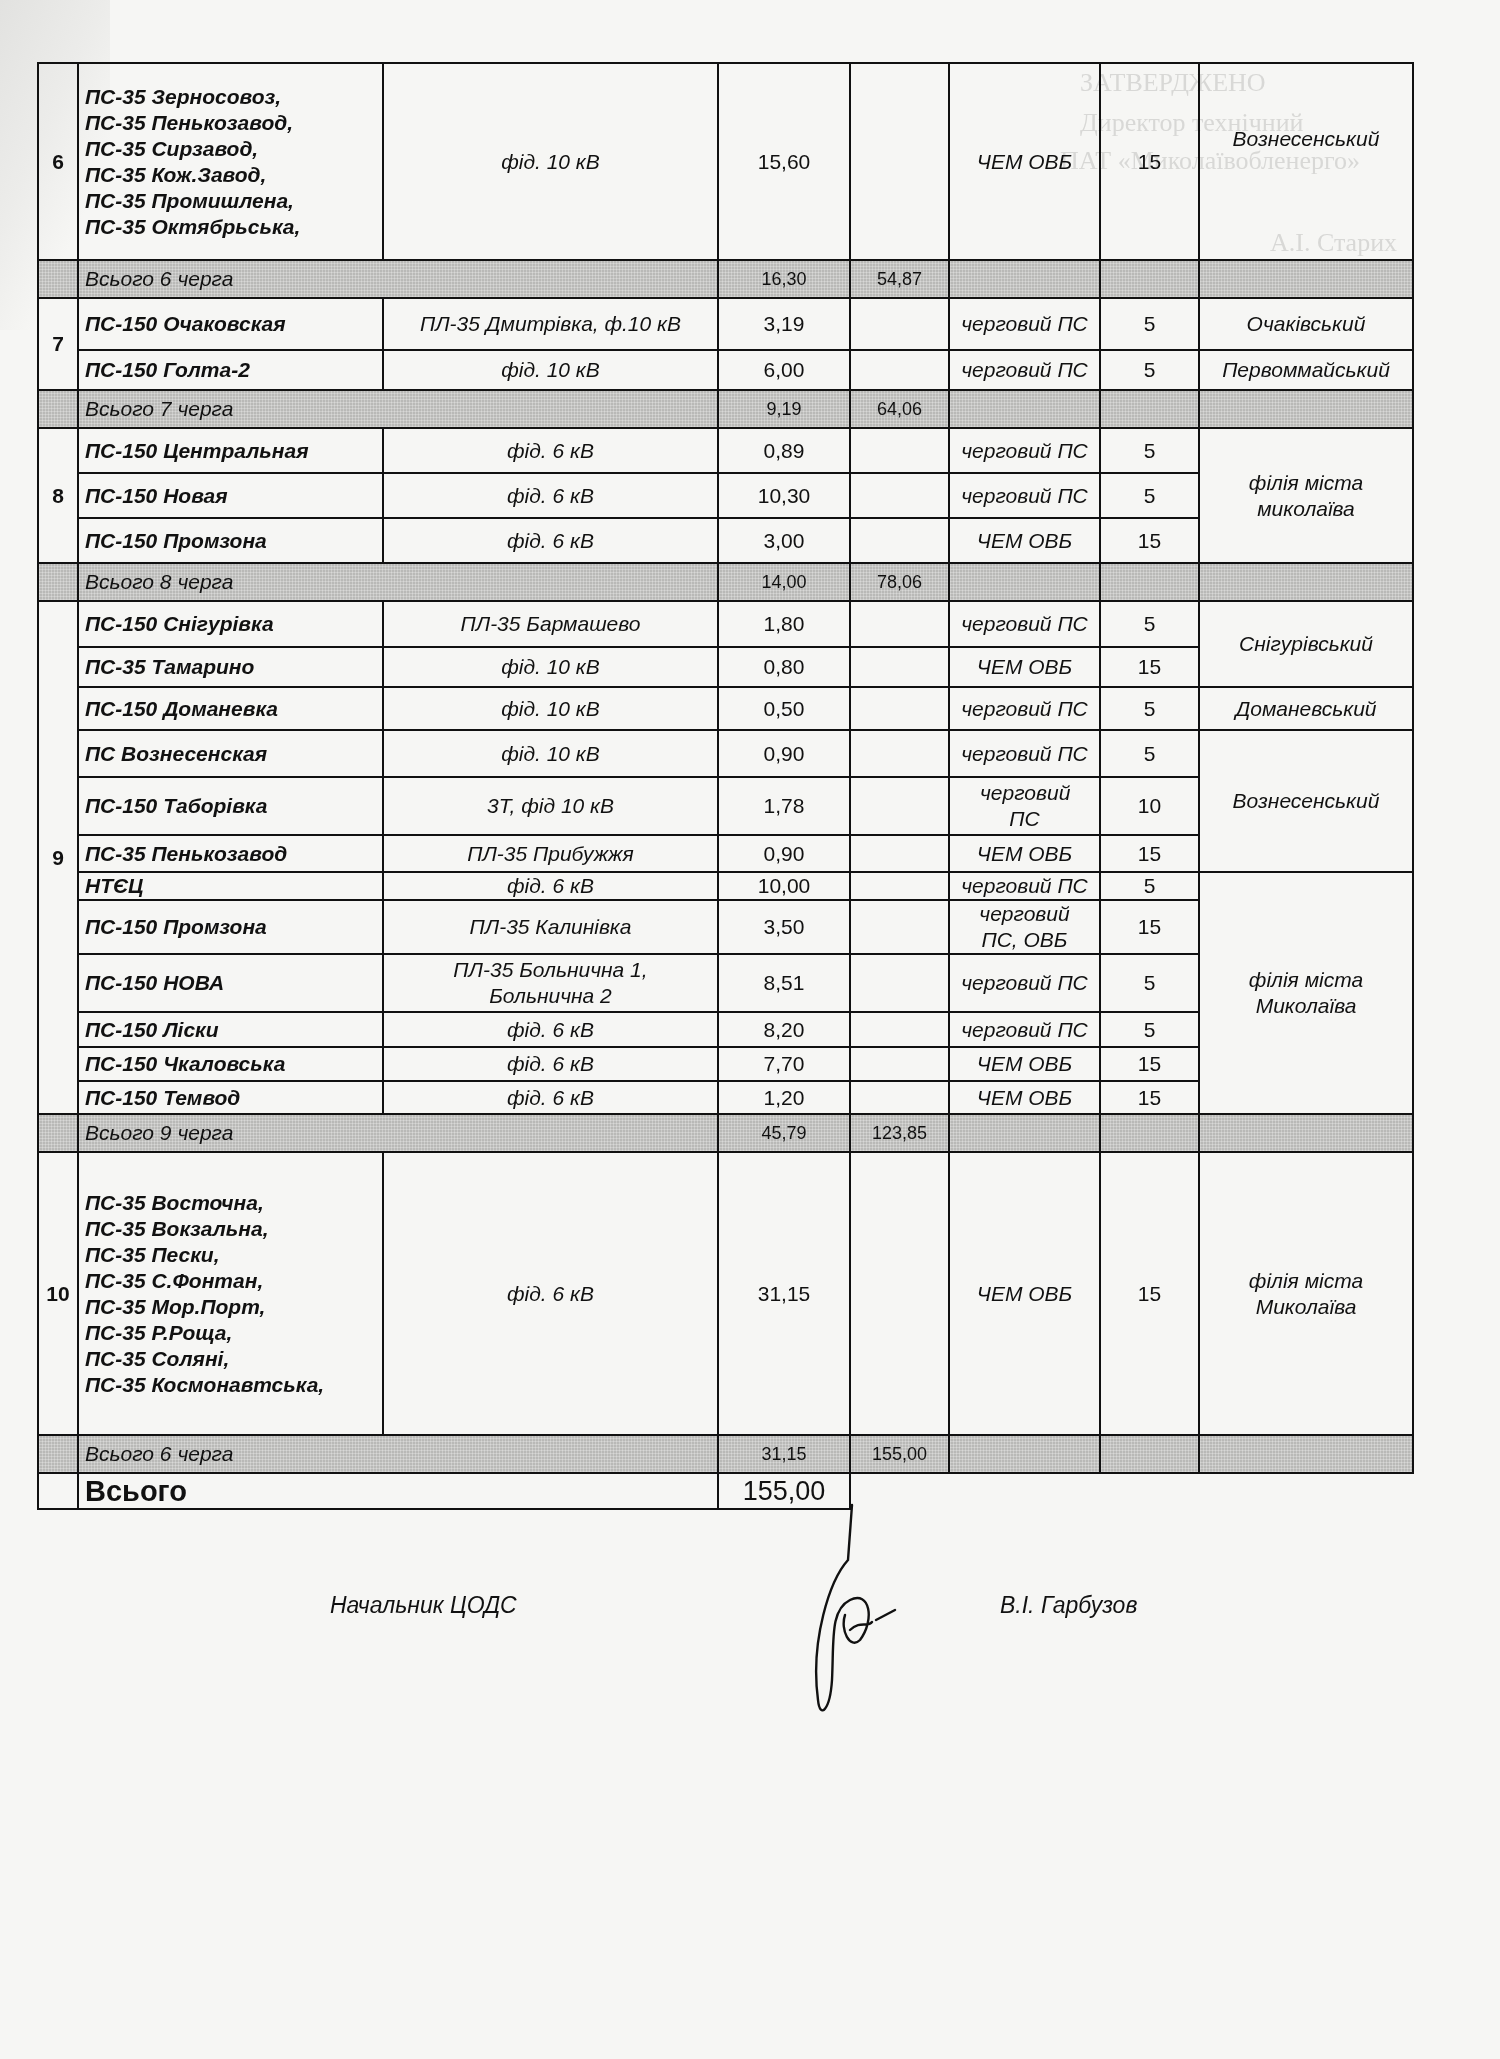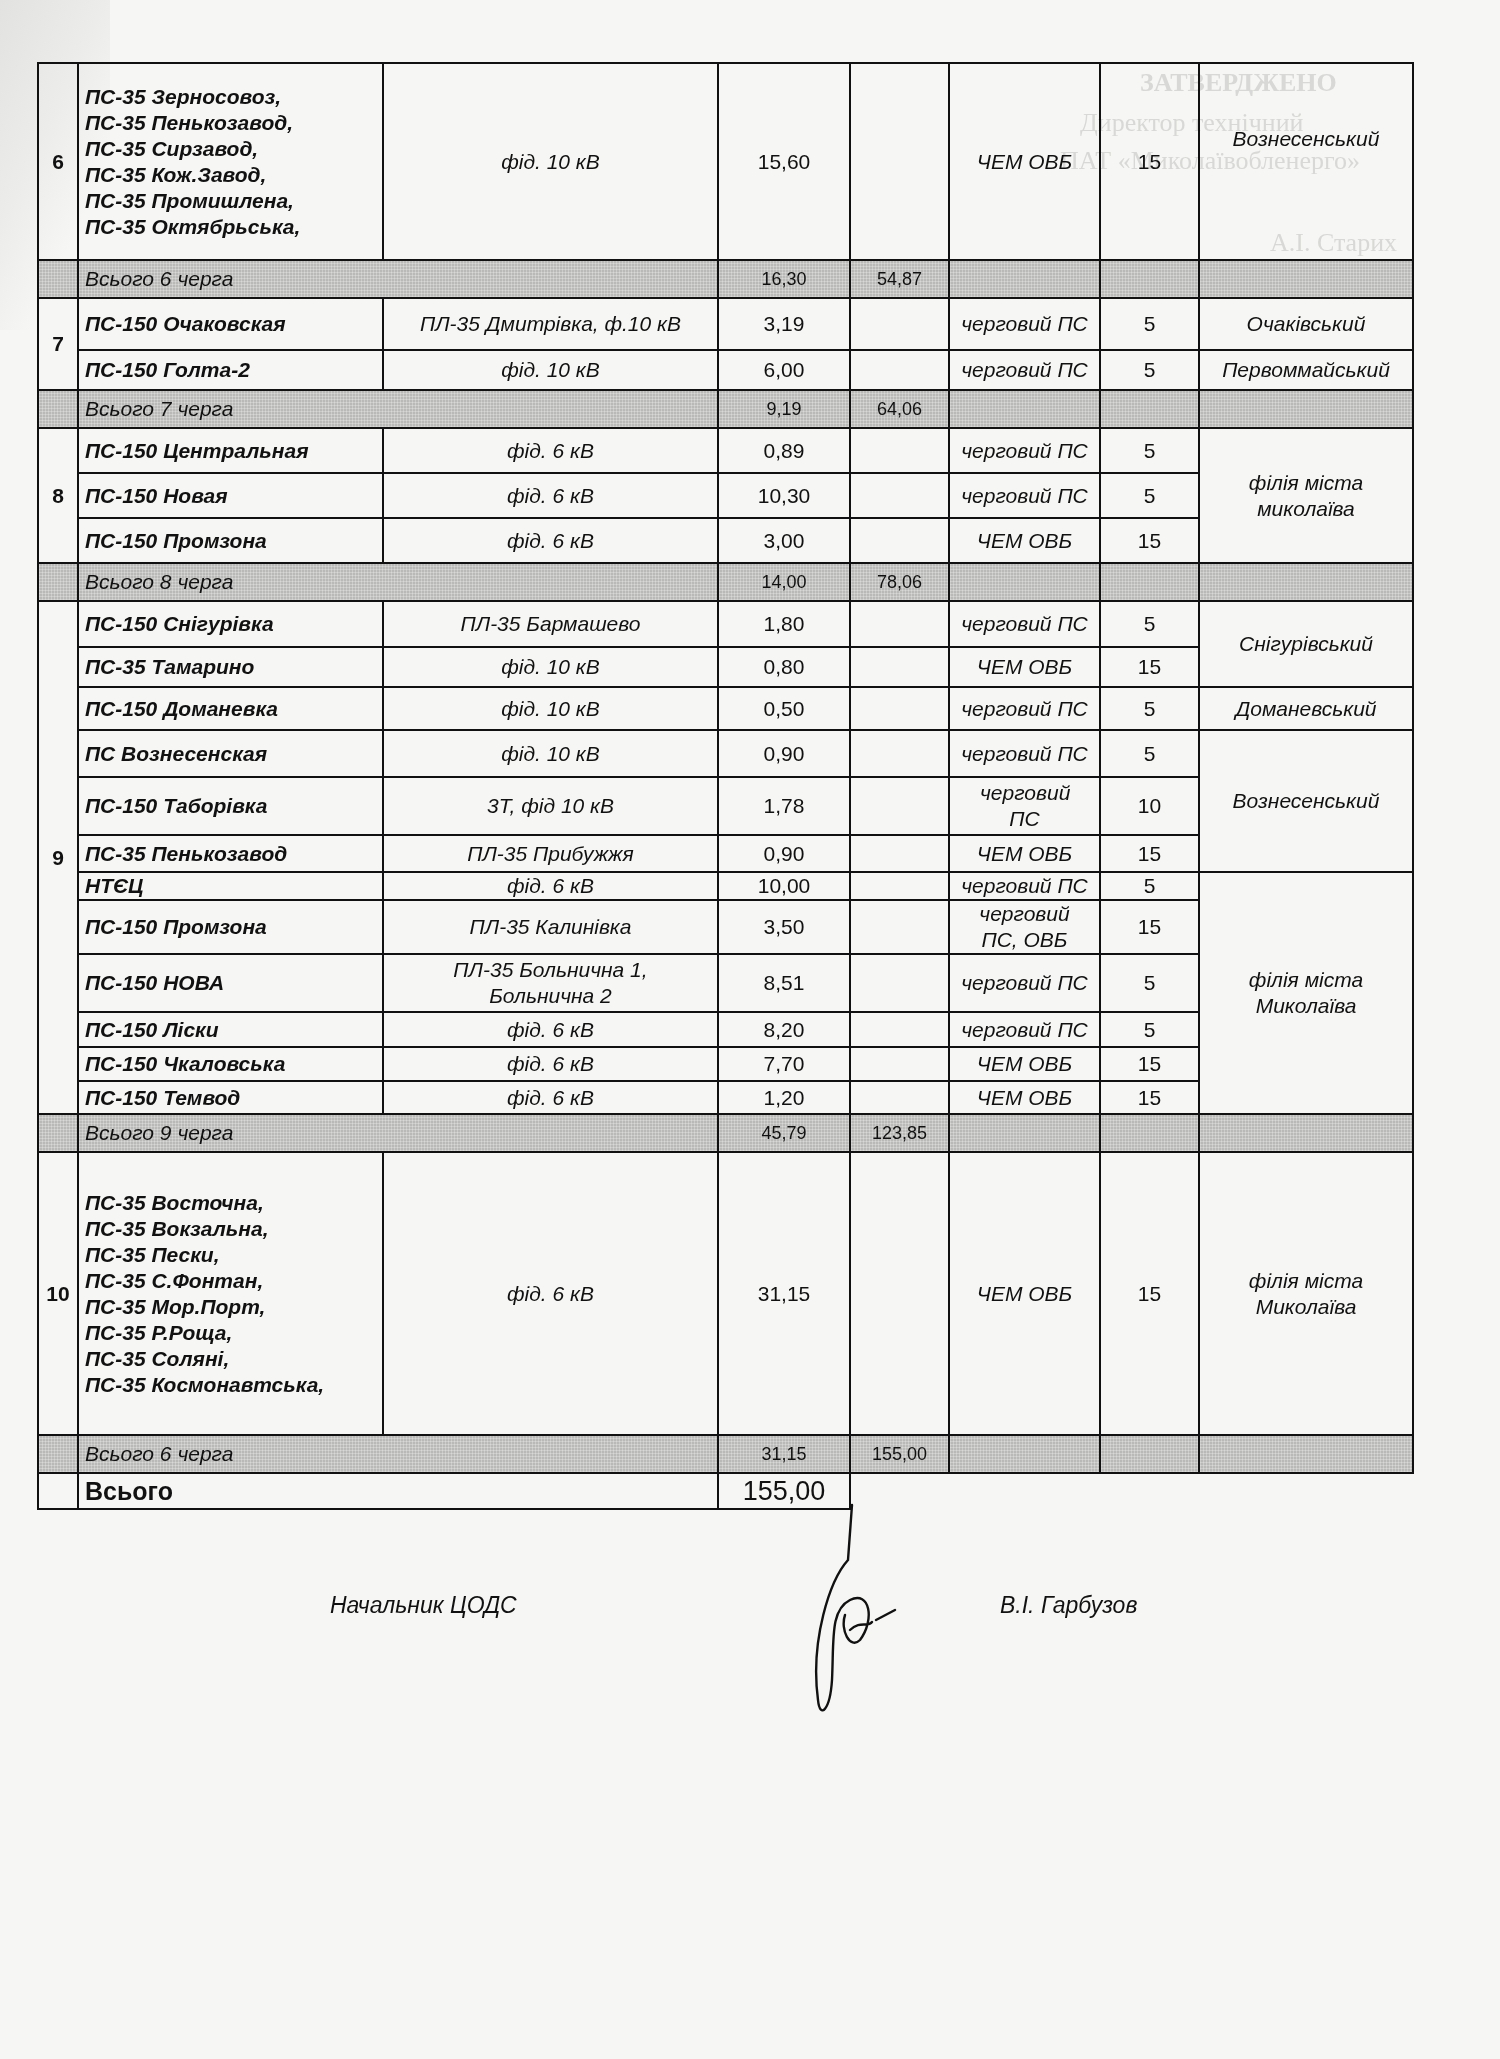--- a/index.html
+++ b/index.html
@@ -11,34 +11,34 @@
   td.num{text-align:center;font-weight:bold;font-size:20px;}
   td.name{font-weight:bold;font-style:italic;text-align:left;}
   td.feed{font-style:italic;text-align:center;}
   td.val{font-weight:normal;text-align:center;}
   td.duty{font-style:italic;text-align:center;}
   td.time{text-align:center;}
   td.dist{font-style:italic;text-align:center;}
   tr.total td{background-color:#b9b9b7;background-image:repeating-linear-gradient(0deg,rgba(255,255,255,.25) 0 1px,transparent 1px 3px),repeating-linear-gradient(90deg,rgba(255,255,255,.25) 0 1px,transparent 1px 3px);font-style:italic;height:36px;}
   tr.total td.val{font-style:normal;font-size:18px;}
   tr.grand td{height:34px;}
-  tr.grand td.glabel{font-size:25px;font-weight:bold;font-style:normal;}
+  tr.grand td.glabel{font-size:29px;font-weight:bold;font-style:normal;}
   tr.grand td.gval{font-size:27px;text-align:center;font-weight:normal;}
   .multi span{display:block;}
   .signrow{position:absolute;top:1592px;font-style:italic;font-size:23px;}
   .sig{position:absolute;left:790px;top:1500px;width:120px;height:230px;}
   .ghost{position:absolute;color:#d8d8d6;font-family:"Liberation Serif",serif;font-size:26px;}
 </style>
 </head>
 <body>
 
 <div class="page">
   <div class="fold"></div>
 
-  <div class="ghost" style="left:1140px;top:68px;font-weight:bold;">ЗАТВЕРДЖЕНО</div>
+  <div class="ghost" style="left:1080px;top:68px;font-weight:normal;">ЗАТВЕРДЖЕНО</div>
   <div class="ghost" style="left:1080px;top:108px;">Директор технічний</div>
   <div class="ghost" style="left:1060px;top:146px;">ПАТ «Миколаївобленерго»</div>
   <div class="ghost" style="left:1270px;top:228px;">А.І. Стариx</div>
 
   <table class="sched">
     <colgroup>
       <col style="width:40px">
         <col style="width:305px">
         <col style="width:335px">
         <col style="width:132px">

